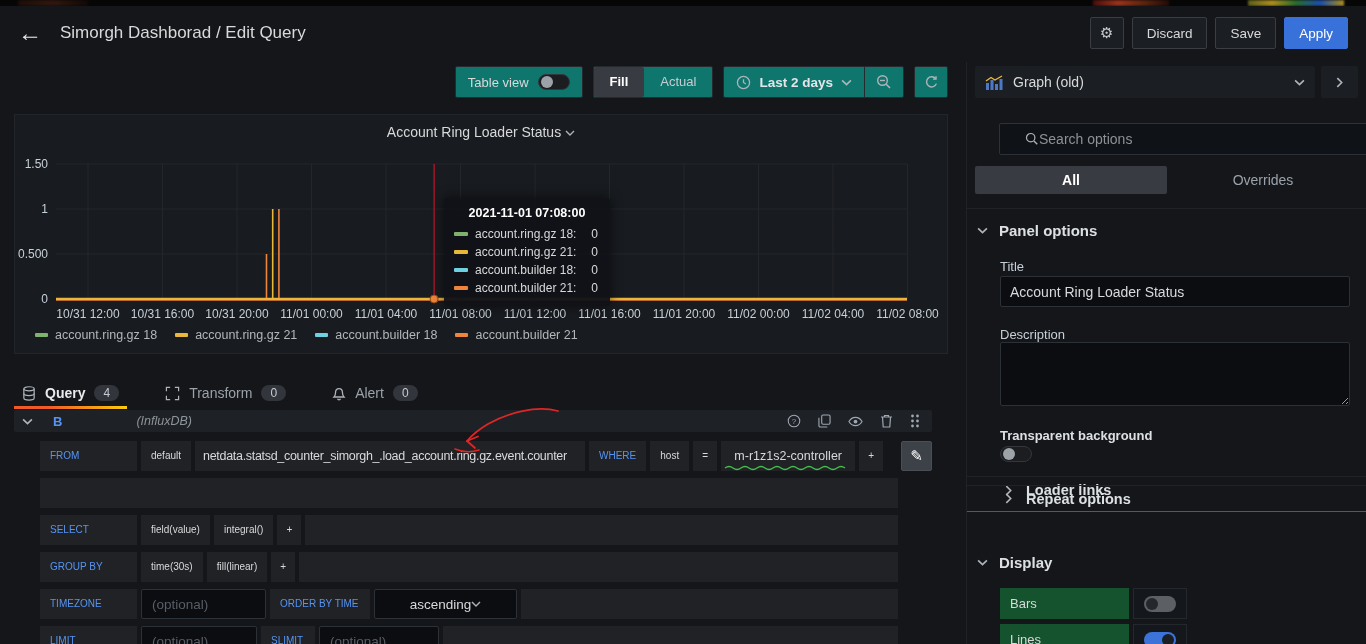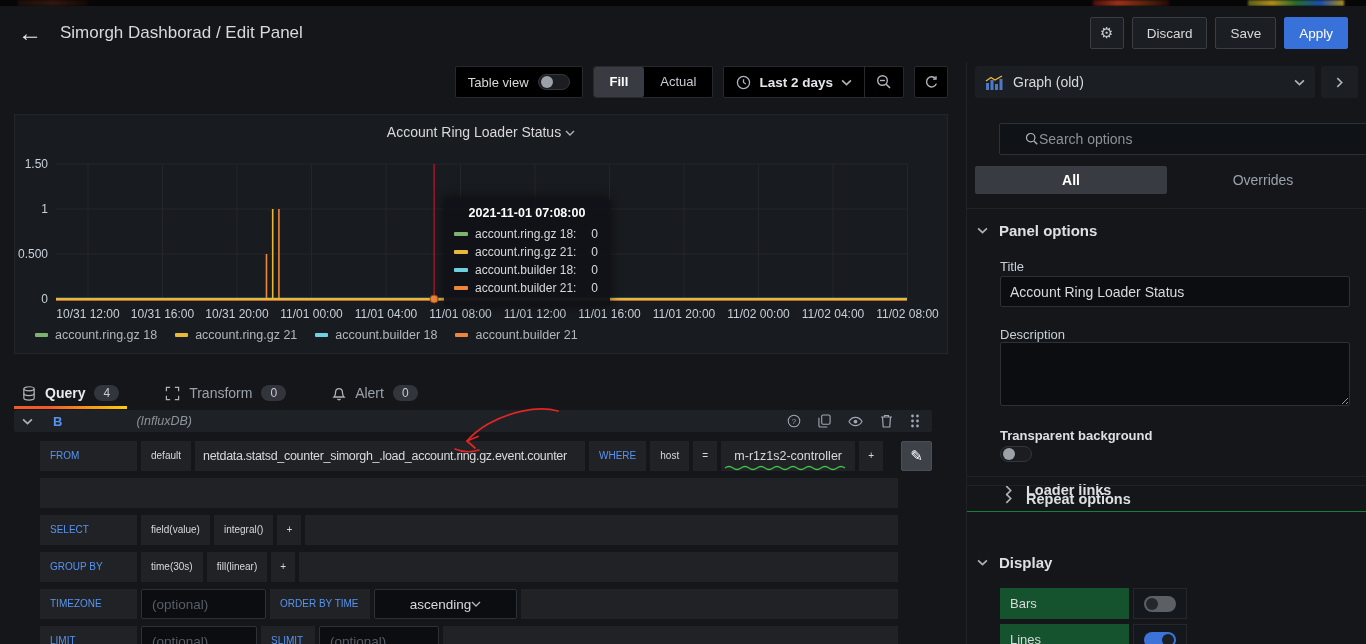--- a/index.html
+++ b/index.html
@@ -15,21 +15,21 @@
   #topbar { position:absolute; left:0; top:6px; width:1366px; height:54px; display:flex; align-items:center; padding:0 18px; }
   .back { font-size:24px; color:#e9eaeb; background:none; border:none; cursor:pointer; line-height:1; }
   #page-title { font-size:17px; font-weight:500; color:#d8d9da; margin-left:18px; }
   #topbar .right { margin-left:auto; display:flex; gap:8px; align-items:center; }
   .btn { height:32px; border-radius:2px; border:1px solid #3a3e44; background:#1b1e22; color:#d8d9da; font-size:13.5px; padding:0 14px; cursor:pointer; }
   .btn.icon-btn { width:34px; padding:0; font-size:15px; color:#c7ccd1; }
   .btn.primary { background:#3871d9; border-color:#3871d9; color:#fff; font-weight:500; }
 
   
   #toolbar { position:absolute; top:66px; right:418px; display:flex; gap:10px; height:32px; align-items:center; }
-  .tb-box { height:32px; border:1px solid #26292e; background:#000000; border-radius:2px; display:flex; align-items:center; }
+  .tb-box { height:32px; border:1px solid #26292e; background:#0f766e; border-radius:2px; display:flex; align-items:center; }
   #tableview { padding:0 12px; gap:9px; }
   .seg { padding:0 16px; height:30px; line-height:30px; color:#c7cdd3; cursor:pointer; }
   .seg.sel { background:#383b41; border-radius:2px; color:#fff; font-weight:600; }
   #timebox .part { display:flex; align-items:center; gap:8px; padding:0 12px; height:100%; cursor:pointer; }
   #timebox .divider { width:1px; height:100%; background:#26292e; }
   #timebox .zoomout { width:38px; justify-content:center; padding:0; }
   #time-label { font-weight:600; font-size:13.5px; color:#e3e5e8; }
   #refresh-btn { width:34px; justify-content:center; cursor:pointer; }
   .icn { color:#aeb4ba; }
 
@@ -111,21 +111,21 @@
 <body>
 
 <div id="topstrip">
   <span class="art" style="left:18px;width:70px;background:linear-gradient(90deg,#201008,#3a1a10,#140a06);"></span>
   <span class="art" style="left:1093px;width:76px;background:linear-gradient(90deg,#55100e,#b43a1e,#6b2a10,#2a0c08);"></span>
   <span class="art" style="left:1248px;width:96px;background:linear-gradient(90deg,#6a6f1e,#caa41e,#2e7d32,#1e5ac8,#caa41e);"></span>
 </div>
 
 <header id="topbar">
   <button class="back">←</button>
-  <h1 id="page-title">Simorgh Dashborad / Edit Panel</h1>
+  <h1 id="page-title">Simorgh Dashborad / Edit Query</h1>
   <div class="right">
     <button class="btn icon-btn"><span>⚙</span></button>
     <button class="btn">Discard</button>
     <button class="btn">Save</button>
     <button class="btn primary">Apply</button>
   </div>
 </header>
 
 <div id="toolbar">
   <div class="tb-box" id="tableview">

